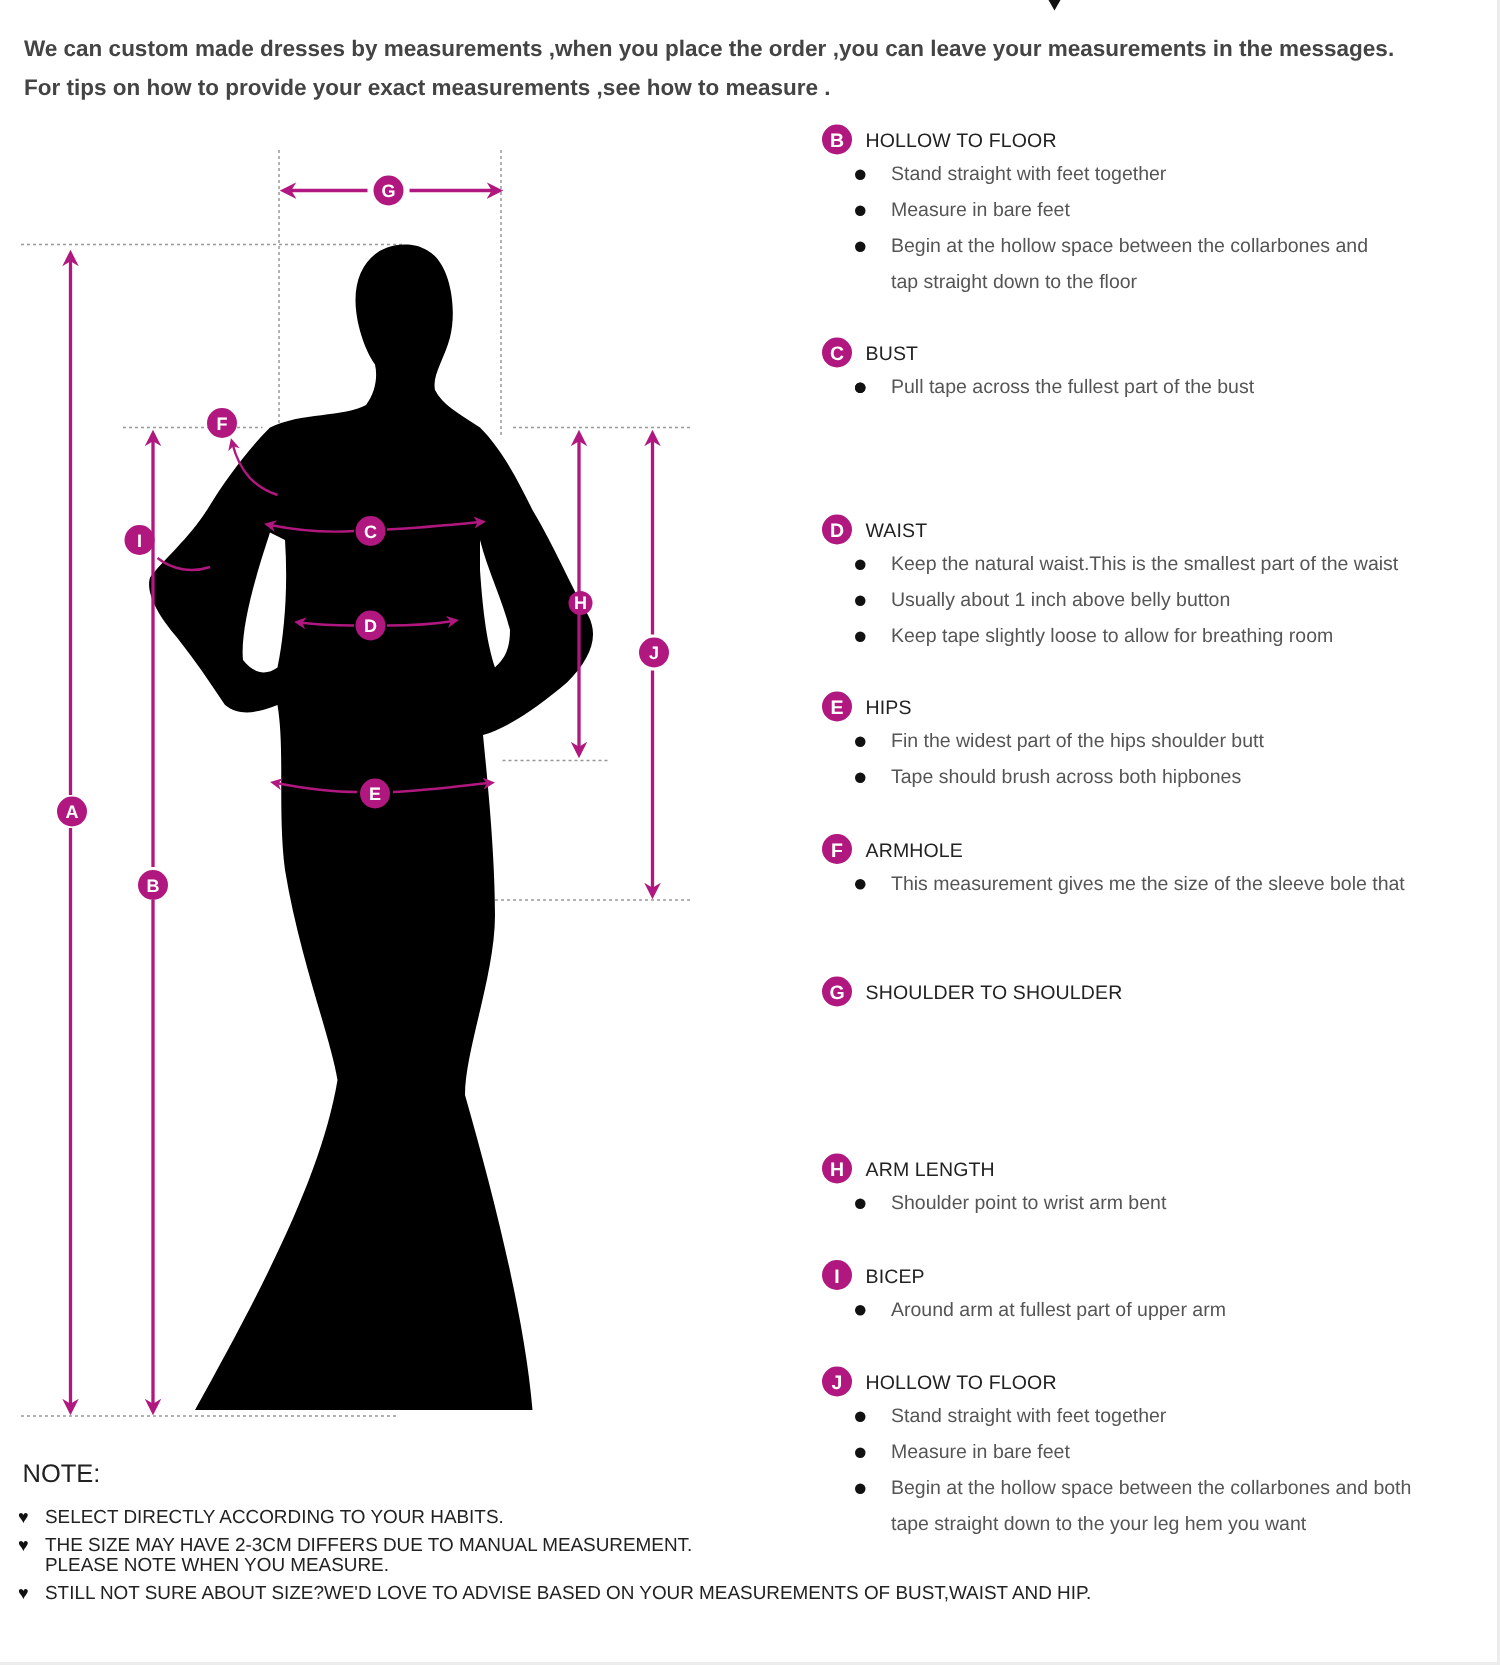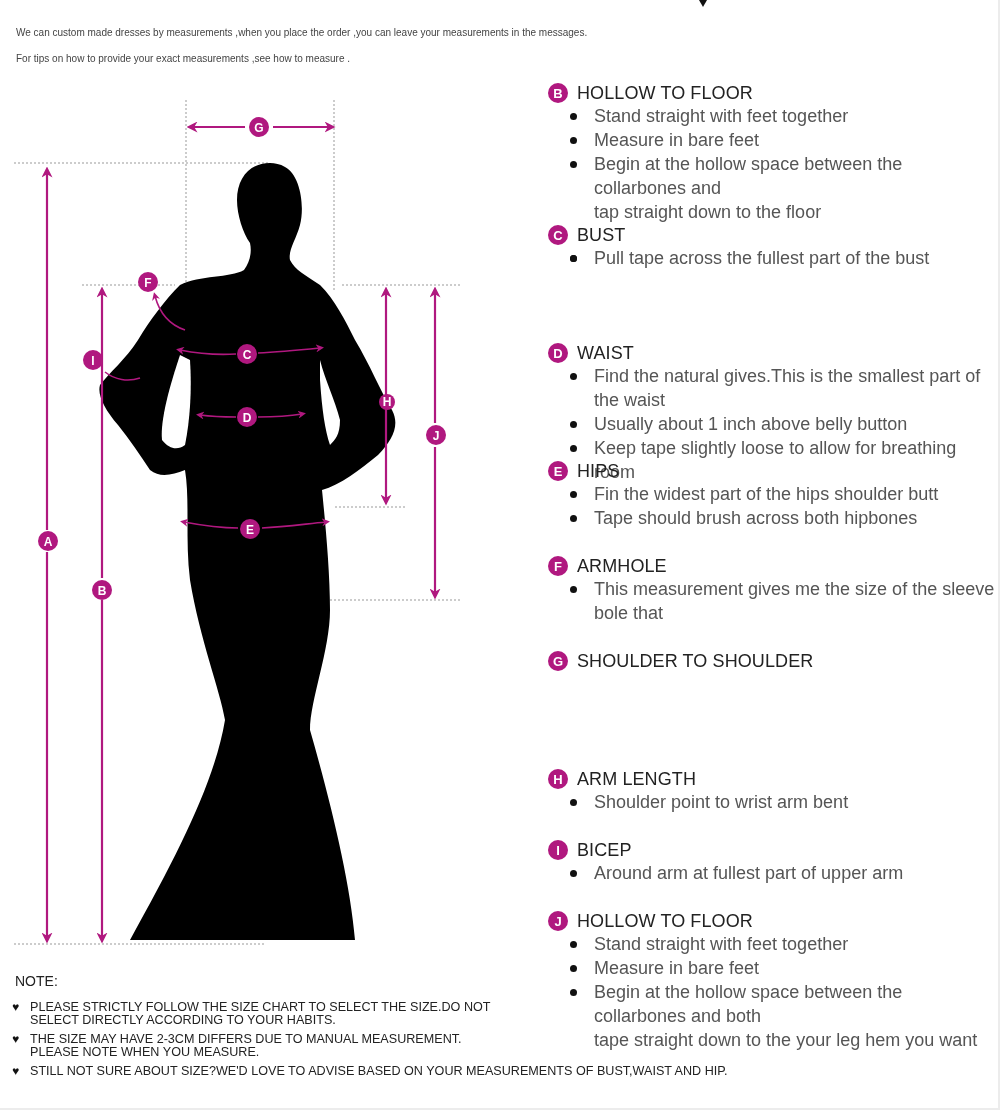--- a/index.html
+++ b/index.html
@@ -1,34 +1,34 @@
 <!DOCTYPE html>
 <html><head>
 <meta charset="utf-8">
 <style>
   html, body { margin: 0; padding: 0; background: #ffffff; }
   body { width: 1000px; height: 1110px; position: relative; overflow: hidden; font-family: "Liberation Sans", sans-serif; color: #555; }
   .frame { position: absolute; left: 0; top: 0; width: 998px; height: 1108px; border-right: 2px solid #ececec; border-bottom: 2px solid #ececec; }
   .top-marker { position: absolute; left: 699px; top: 0; width: 0; height: 0; border-left: 4px solid transparent; border-right: 4px solid transparent; border-top: 7px solid #111; }
-  .intro { position: absolute; left: 16px; top: 20px; font-size: 10px; color: #444; line-height: 26px; }
+  .intro { position: absolute; left: 16px; top: 20px; font-size: 15px; color: #444; line-height: 26px; font-weight: bold; }
   .intro div { white-space: nowrap; }
 
   .figure { position: absolute; left: 0; top: 80px; width: 540px; height: 880px; }
 
   .guide { position: absolute; left: 548px; top: 80px; width: 450px; }
   .section { position: absolute; left: 0; width: 450px; }
   .section-head { display: flex; align-items: center; height: 22px; }
   .badge { width: 20px; height: 20px; border-radius: 50%; background: #b0187f; color: #fff; font-size: 13px; font-weight: bold; display: flex; align-items: center; justify-content: center; margin-right: 9px; }
-  .section-title { font-size: 18px; color: #222; letter-spacing: 0.1px; }
+  .section-title { font-size: 13px; color: #222; letter-spacing: 0.1px; }
   .items { margin: 0; padding: 0; list-style: none; }
-  .item { position: relative; padding-left: 46px; font-size: 18px; line-height: 24px; color: #555; }
+  .item { position: relative; padding-left: 46px; font-size: 13px; line-height: 24px; color: #555; }
   .item .dot { position: absolute; left: 22px; top: 9px; width: 7px; height: 7px; border-radius: 50%; background: #111; }
 
   .notes { position: absolute; left: 12px; top: 973px; width: 800px; color: #222; font-size: 12.6px; }
-  .note-label { margin-left: 3px; margin-bottom: 12px; font-size: 14px; }
+  .note-label { margin-left: 3px; margin-bottom: 12px; font-size: 17px; }
   .note { position: relative; padding-left: 18px; line-height: 13px; margin-bottom: 6px; text-transform: uppercase; }
   .note .heart { position: absolute; left: 0; top: 0px; font-size: 12px; color: #111; }
 </style>
 </head>
 <body>
 
 <div class="frame"></div>
 <div class="top-marker"></div>
 
 <div class="intro">
@@ -153,21 +153,21 @@
       <li class="item"><span class="dot"></span><span>Pull tape across the fullest part of the bust</span></li>
     </ul>
   </div>
 
   <div class="section" style="top:262px">
     <div class="section-head">
         <span class="badge">D</span>
         <span class="section-title">WAIST</span>
       </div>
     <ul class="items">
-      <li class="item"><span class="dot"></span><span>Find the natural gives.This is the smallest part of the waist</span></li>
+      <li class="item"><span class="dot"></span><span>Keep the natural waist.This is the smallest part of the waist</span></li>
       <li class="item"><span class="dot"></span><span>Usually about 1 inch above belly button</span></li>
       <li class="item"><span class="dot"></span><span>Keep tape slightly loose to allow for breathing room</span></li>
     </ul>
   </div>
 
   <div class="section" style="top:380px">
     <div class="section-head">
         <span class="badge">E</span>
         <span class="section-title">HIPS</span>
       </div>
@@ -225,21 +225,20 @@
       <li class="item"><span class="dot"></span><span>Begin at the hollow space between the collarbones and both</span></li>
       <li class="item"><span>tape straight down to the your leg hem you want</span></li>
     </ul>
   </div>
 </div>
 
 <div class="notes">
   <div class="note-label">NOTE:</div>
   <div class="note">
     <span class="heart">♥</span>
-    <div>PLEASE STRICTLY FOLLOW THE SIZE CHART TO SELECT THE SIZE.DO NOT</div>
     <div>SELECT DIRECTLY ACCORDING TO YOUR HABITS.</div>
   </div>
   <div class="note">
     <span class="heart">♥</span>
     <div>THE SIZE MAY HAVE 2-3CM DIFFERS DUE TO MANUAL MEASUREMENT.</div>
     <div>PLEASE NOTE WHEN YOU MEASURE.</div>
   </div>
   <div class="note">
     <span class="heart">♥</span>
     <div>STILL NOT SURE ABOUT SIZE?WE'D LOVE TO ADVISE BASED ON YOUR MEASUREMENTS OF BUST,WAIST AND HIP.</div>

